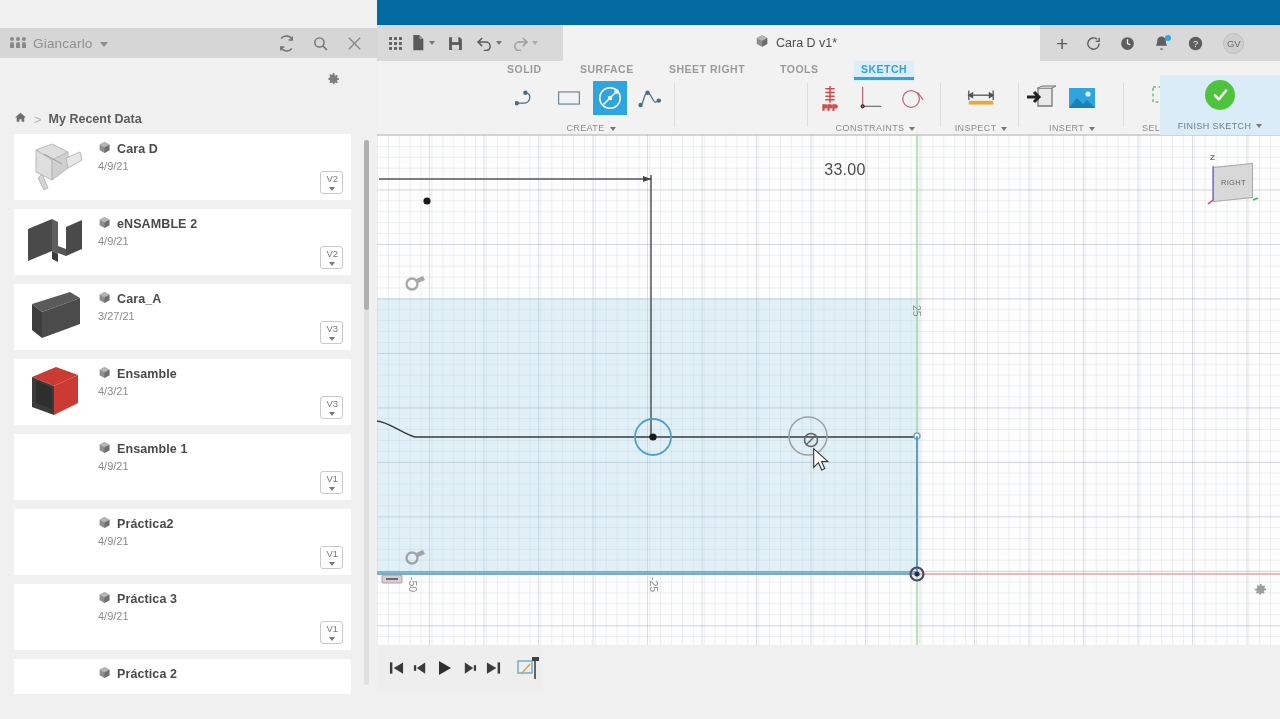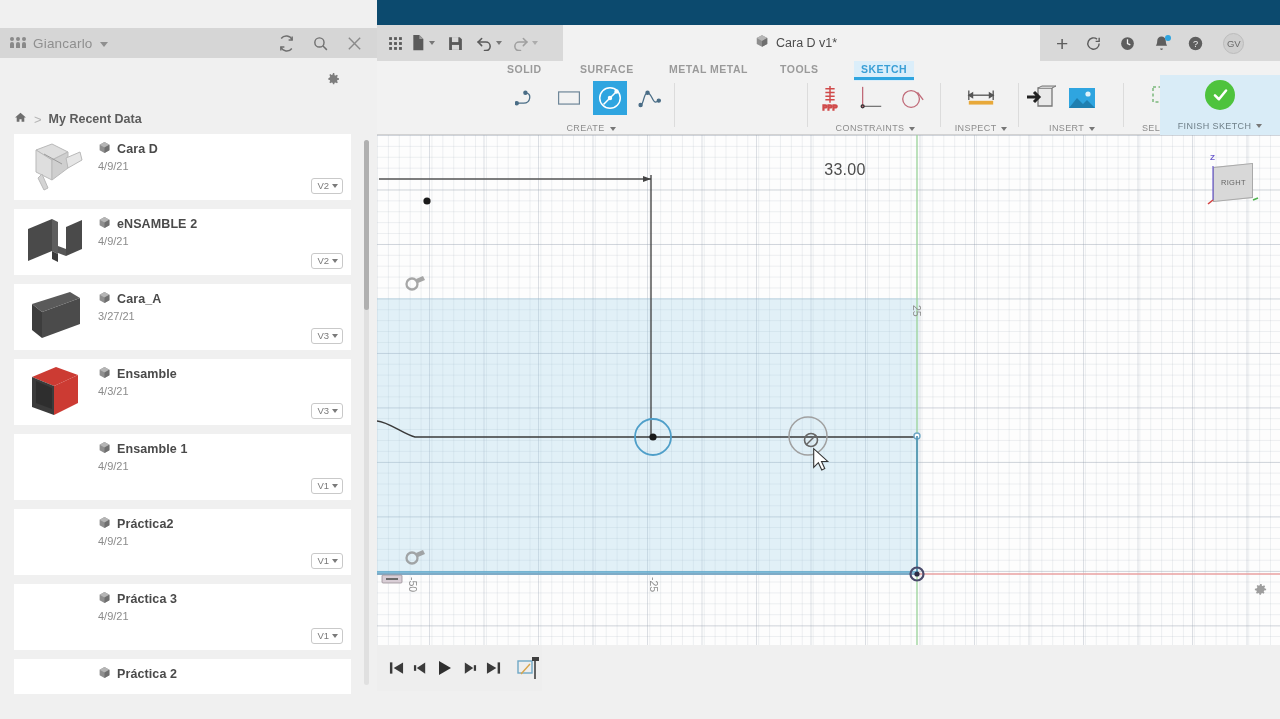--- a/index.html
+++ b/index.html
@@ -62,37 +62,37 @@
     position:relative; width:337px; height:66px; background:#fff;
     margin-bottom:9px; box-shadow: 0 0 0 0px #e3e3e3; padding-left: 6px;
   }
   .fc-thumb { position:absolute; left:8px; top:4px; width:72px; height:58px; }
   .fc-title { position:absolute; left:84px; top:6px; display:flex; align-items:center; gap:6px; }
   .fc-title .name { font-size:12.5px; color:#4a4a4a; font-weight:bold; letter-spacing:.1px; }
   .fc-date { position:absolute; left:84px; top:26px; font-size:11px; color:#8b8b8b; }
   .fc-ver {
     position:absolute; right:8px; bottom:6px; border:1px solid #c9c9c9; border-radius:3px;
     padding:1px 4px 2px 5px; font-size:9.5px; color:#7a7a7a; display:flex;
-    align-items:center; gap:3px; background:#fff;
+    align-items:center; gap:3px; background:#fff;flex-direction:column;
   }
   .fc-ver .vc {
     width:0;height:0;border-left:3px solid transparent;border-right:3px solid transparent;
     border-top:4px solid #7a7a7a;
   }
   .cube-ico { display:inline-block; }
   #panel-scrollbar {
     position:absolute; right:8px; top:140px; width:5px; height:545px; background:#e0e0e0; border-radius:3px;
   }
   #panel-scroll-thumb {
     position:absolute; left:0; top:0; width:5px; height:170px; background:#b0b0b0; border-radius:3px;
   }
 
   
   #fusion {
-    position:absolute; left:377px; top:0; width:903px; height:719px; background:#0c4a6e;
+    position:absolute; left:377px; top:0; width:903px; height:719px; background:#0369a1;
   }
   #qat {
     position:absolute; left:0; top:25px; width:186px; height:36px; background:#d9d9d9;
     display:flex; align-items:center; gap:6px; padding-left:10px;
   }
   .qat-btn { display:flex; align-items:center; color:#555; cursor:pointer; }
   .mini-caret {
     width:0;height:0;border-left:3.5px solid transparent;border-right:3.5px solid transparent;
     border-top:4.5px solid #777; margin-left:3px;
   }
@@ -510,21 +510,21 @@
           </svg>
         </span>
         <span id="avatar">GV</span>
       </div>
     </div>
 
     <div id="ribbon">
 
       <div class="ws-tab" style="left:130px">SOLID</div>
       <div class="ws-tab" style="left:203px">SURFACE</div>
-      <div class="ws-tab" style="left:292px">METAL METAL</div>
+      <div class="ws-tab" style="left:292px">SHEET RIGHT</div>
       <div class="ws-tab" style="left:403px">TOOLS</div>
       <div style="position:absolute;left:477px;top:0;width:60px;height:20px;background:#dbeefa"></div>
       <div class="ws-tab active" style="left:484px">SKETCH</div>
       <div style="position:absolute;left:477px;top:16px;width:60px;height:3px;background:#2fa5e0"></div>
 
       <div class="grp" style="left:134px; width:160px">
         <div class="icons">
           <div class="tool">
             <svg width="26" height="22" viewBox="0 0 30 24" fill="none" stroke="#4a6d86" stroke-width="1.5">
               <path d="M2 18h8c8 0 10-12 2-12"></path>

